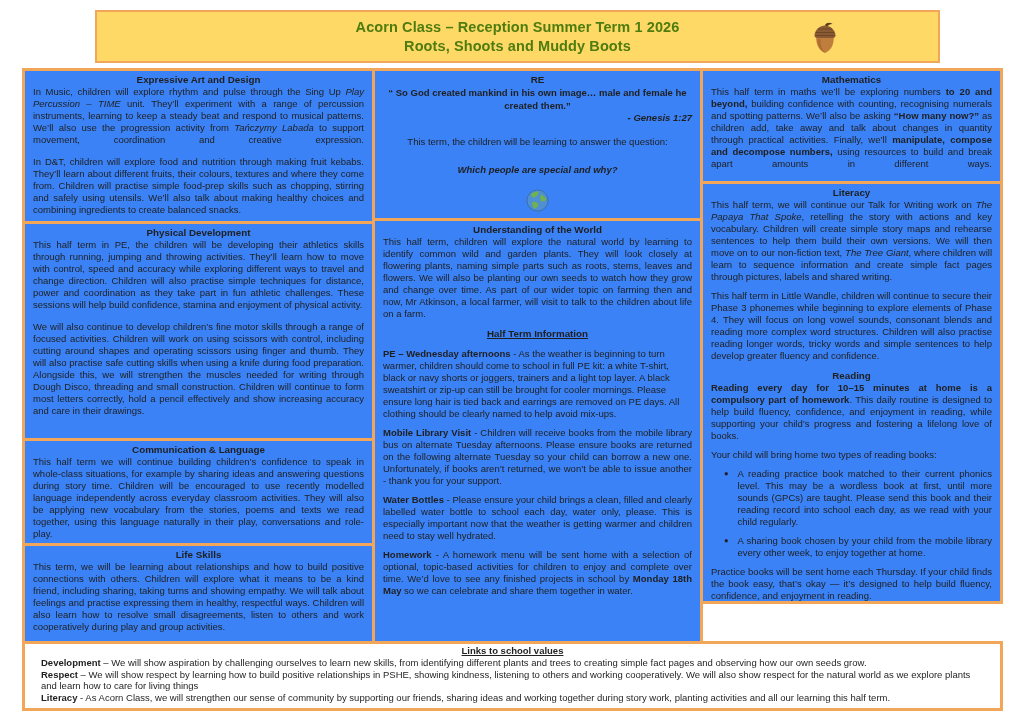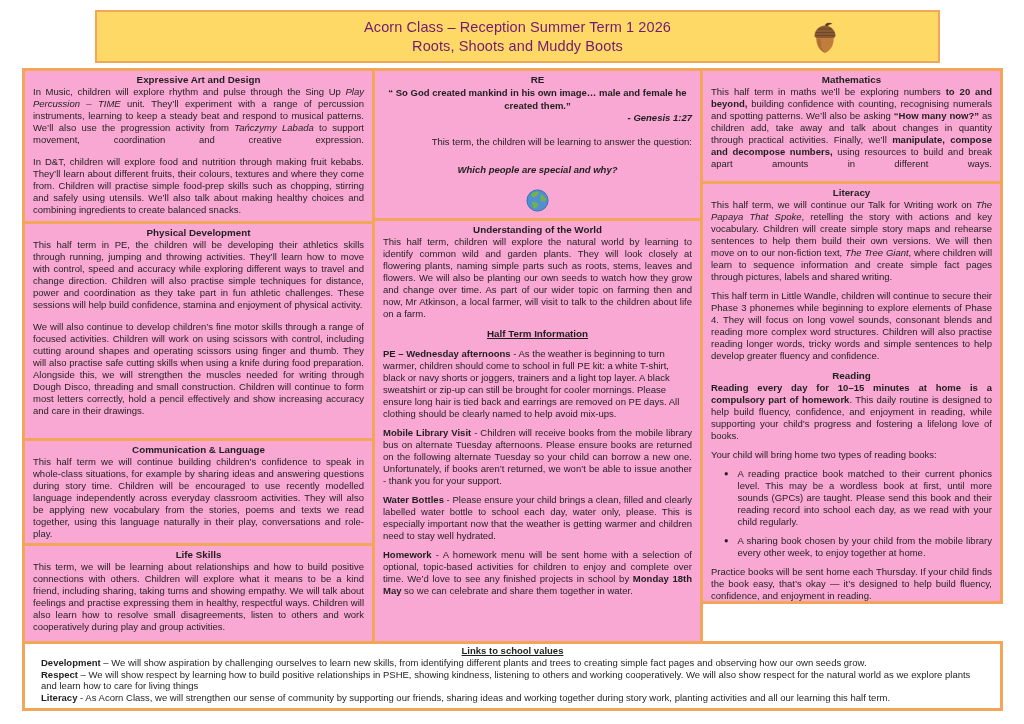--- a/index.html
+++ b/index.html
@@ -5,43 +5,43 @@
   html,body{margin:0;padding:0}
   body{
     width:1024px;height:724px;background:#ffffff;position:relative;overflow:hidden;
     font-family:"Liberation Sans",sans-serif;color:#1f1f1f;
   }
   .banner{
     position:absolute;left:95px;top:10px;width:845px;height:53px;box-sizing:border-box;
     background:#FFD966;border:2px solid #F2A65A;
     display:flex;flex-direction:column;align-items:center;justify-content:center;
   }
-  .banner .t{font-weight:normal;font-size:14.5px;line-height:19px;color:#701a75;text-align:left;letter-spacing:.1px}
+  .banner .t{font-weight:bold;font-size:14.5px;line-height:19px;color:#4d7c0f;text-align:left;letter-spacing:.1px}
   .acorn{position:absolute;right:98px;top:9px;width:30px;height:34px}
   .col{position:absolute;top:68px}
   .c1{left:22px;width:353px}
   .c2{left:372px;width:331px}
   .c3{left:700px;width:303px}
   .box{
-    box-sizing:border-box;border:3px solid #F2A65A;background:#f9a8d4;
+    box-sizing:border-box;border:3px solid #F2A65A;background:#3b82f6;
     padding:2px 8px 18px 8px;overflow:hidden;font-size:9.5px;line-height:12px;
   }
   .box + .box{margin-top:-3px}
   .h{font-weight:bold;text-align:center;font-size:9.8px;line-height:13px;margin:0}
   .u{text-decoration:underline}
   p{margin:0 0 10px}
   p.tight{margin:0 0 7px}
   p.nom{margin:0}
   .just{text-align:justify}
   .jlast{text-align:justify;text-align-last:justify}
   .b{font-weight:bold}
   .i{font-style:italic}
   .re-quote{font-weight:bold;text-align:center;margin:0;line-height:13px}
   .re-attr{font-weight:bold;font-style:italic;text-align:right;margin:0 0 12px}
-  .re-intro{text-align:right;margin:0 0 16px}
+  .re-intro{text-align:center;margin:0 0 16px}
   .re-q{font-weight:bold;font-style:italic;text-align:center;margin:0 0 12px}
   .globe-wrap{text-align:center;margin-top:2px}
   .brow{display:flex;gap:9px;padding-left:13px;margin:0 0 7px;text-align:justify}
   .brow::before{content:"●";font-size:7.5px;line-height:12px;flex:0 0 auto}
   .values{
     position:absolute;left:22px;top:641px;width:981px;height:70px;box-sizing:border-box;
     border:3px solid #F2A65A;background:#fff;padding:1px 16px;overflow:hidden;
     font-size:9.5px;line-height:11.6px;
   }
   .values .vh{font-weight:bold;text-decoration:underline;text-align:center;font-size:9.5px;line-height:12px;margin:0}

